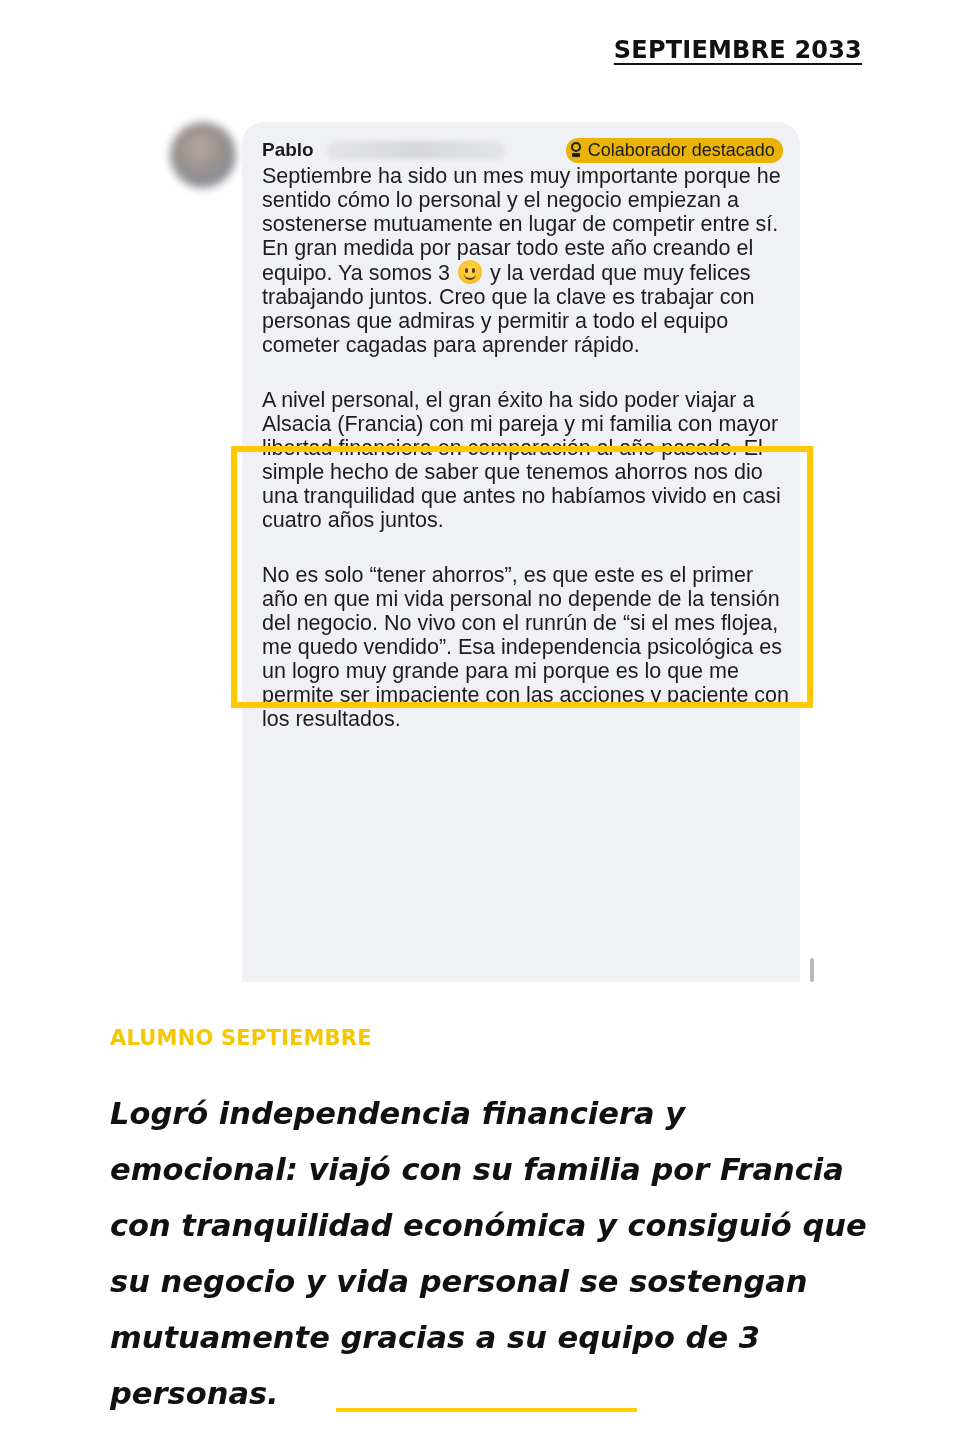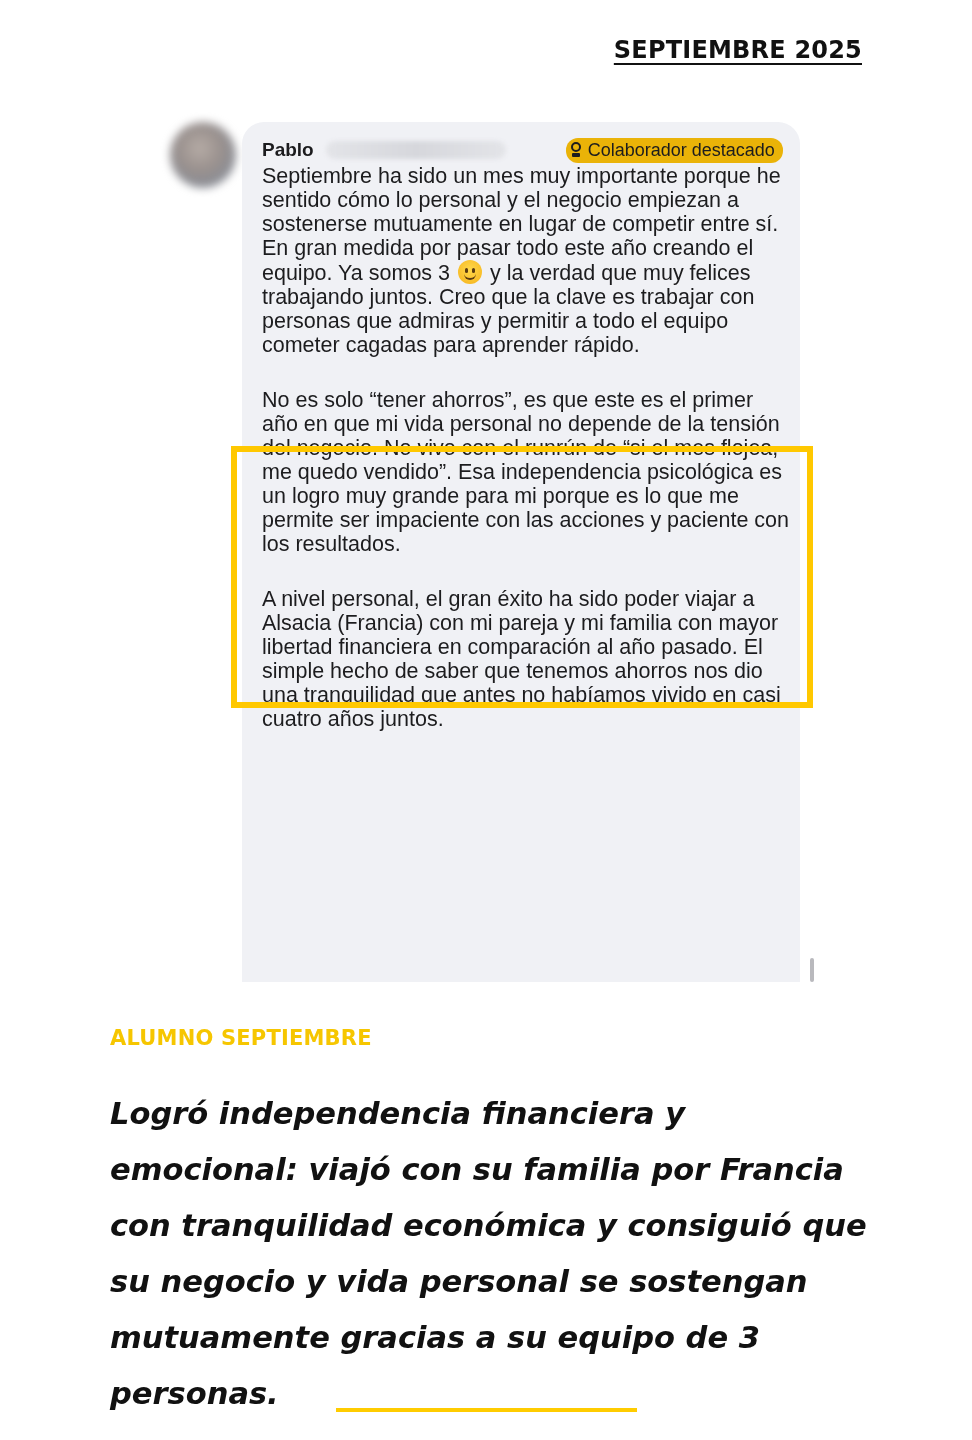--- a/index.html
+++ b/index.html
@@ -55,37 +55,37 @@
   .summary {
     position: absolute; left: 110px; top: 1086px; width: 760px; margin: 0;
     font-family: "DejaVu Sans", sans-serif; font-weight: bold; font-style: italic;
     font-size: 30.5px; line-height: 56px; color: #111;
   }
   .divider { position: absolute; left: 336px; top: 1408px; width: 301px; height: 4px; background: #ffcc00; }
 </style>
 </head>
 <body>
 
-<div class="date">SEPTIEMBRE 2025</div>
+<div class="date">SEPTIEMBRE 2033</div>
 
 <div class="avatar"></div>
 
 <div class="bubble">
   <div class="bubble-inner">
     <div class="header-row">
       <span class="author">Pablo</span>
       <span class="blurred-name"></span>
       <span class="badge">
         <span class="badge-icon"></span>
         <span>Colaborador destacado</span>
       </span>
     </div>
     <p class="para p1"><span>Septiembre ha sido un mes muy importante porque he sentido cómo lo personal y el negocio empiezan a sostenerse mutuamente en lugar de competir entre sí. En gran medida por pasar todo este año creando el equipo. Ya somos 3</span> <span class="emoji"></span> <span>y la verdad que muy felices trabajando juntos. Creo que la clave es trabajar con personas que admiras y permitir a todo el equipo cometer cagadas para aprender rápido.</span></p>
+    <p class="para p2">A nivel personal, el gran éxito ha sido poder viajar a Alsacia (Francia) con mi pareja y mi familia con mayor libertad financiera en comparación al año pasado. El simple hecho de saber que tenemos ahorros nos dio una tranquilidad que antes no habíamos vivido en casi cuatro años juntos.</p>
     <p class="para p3">No es solo “tener ahorros”, es que este es el primer año en que mi vida personal no depende de la tensión del negocio. No vivo con el runrún de “si el mes flojea, me quedo vendido”. Esa independencia psicológica es un logro muy grande para mi porque es lo que me permite ser impaciente con las acciones y paciente con los resultados.</p>
-    <p class="para p2">A nivel personal, el gran éxito ha sido poder viajar a Alsacia (Francia) con mi pareja y mi familia con mayor libertad financiera en comparación al año pasado. El simple hecho de saber que tenemos ahorros nos dio una tranquilidad que antes no habíamos vivido en casi cuatro años juntos.</p>
   </div>
 </div>
 
 <div class="highlight-box"></div>
 <div class="scrollbar"></div>
 
 <div class="label">ALUMNO SEPTIEMBRE</div>
 <p class="summary">Logró independencia financiera y emocional: viajó con su familia por Francia con tranquilidad económica y consiguió que su negocio y vida personal se sostengan mutuamente gracias a su equipo de 3 personas.</p>
 
 <div class="divider"></div>

